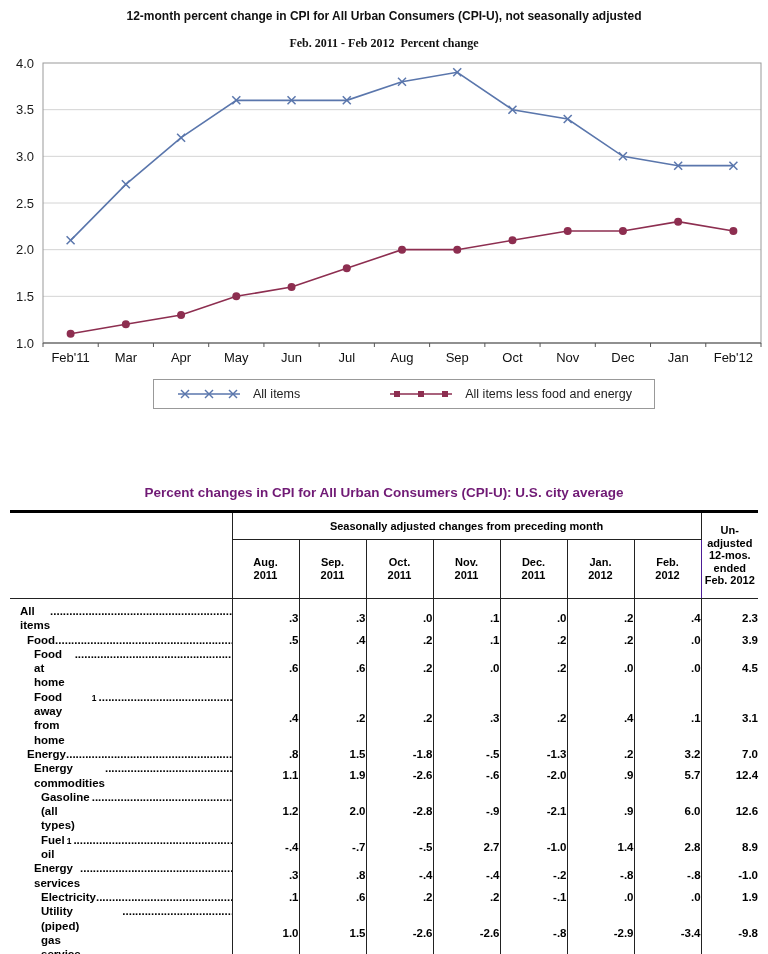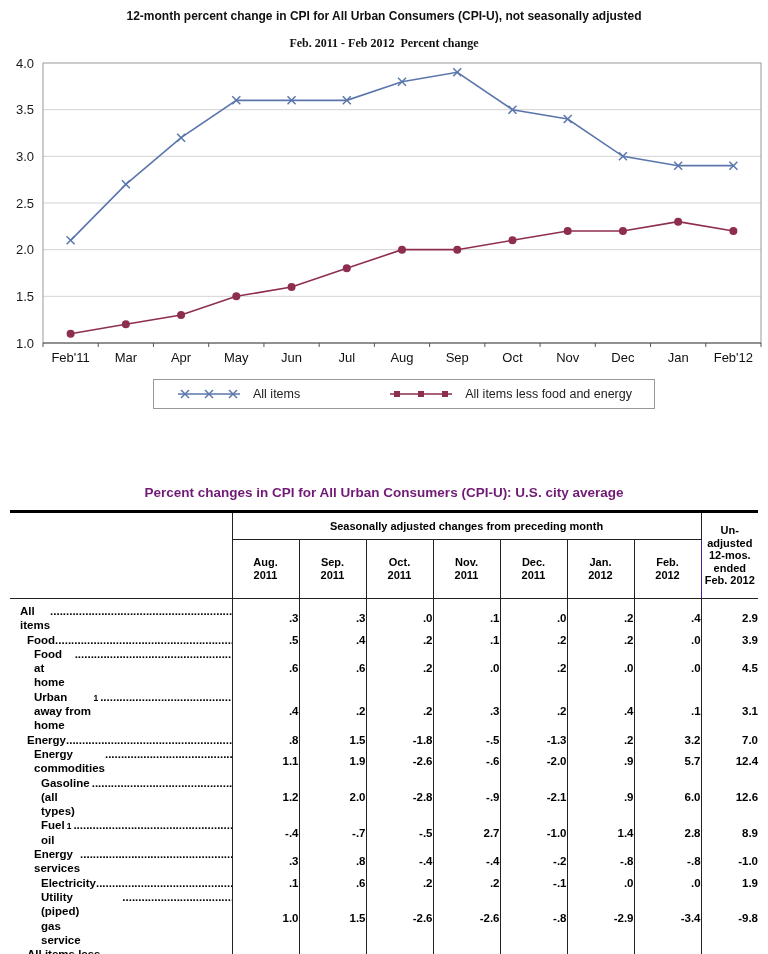--- a/index.html
+++ b/index.html
@@ -215,21 +215,21 @@
             <span class="leader"></span>
           </div>
         </td>
         <td class="val">.3</td>
         <td class="val">.3</td>
         <td class="val">.0</td>
         <td class="val">.1</td>
         <td class="val">.0</td>
         <td class="val">.2</td>
         <td class="val">.4</td>
-        <td class="yoy">2.9</td>
+        <td class="yoy">2.3</td>
       </tr>
       <tr>
         <td class="stub">
           <div class="lbl" style="padding-left: 17px;">
             <span>Food</span>
             <span class="leader"></span>
           </div>
         </td>
         <td class="val">.5</td>
         <td class="val">.4</td>
@@ -252,21 +252,21 @@
         <td class="val">.2</td>
         <td class="val">.0</td>
         <td class="val">.2</td>
         <td class="val">.0</td>
         <td class="val">.0</td>
         <td class="yoy">4.5</td>
       </tr>
       <tr>
         <td class="stub">
           <div class="lbl" style="padding-left: 24px;">
-            <span>Urban away from home</span>
+            <span>Food away from home</span>
             <sup>1</sup>
             <span class="leader"></span>
           </div>
         </td>
         <td class="val">.4</td>
         <td class="val">.2</td>
         <td class="val">.2</td>
         <td class="val">.3</td>
         <td class="val">.2</td>
         <td class="val">.4</td>

